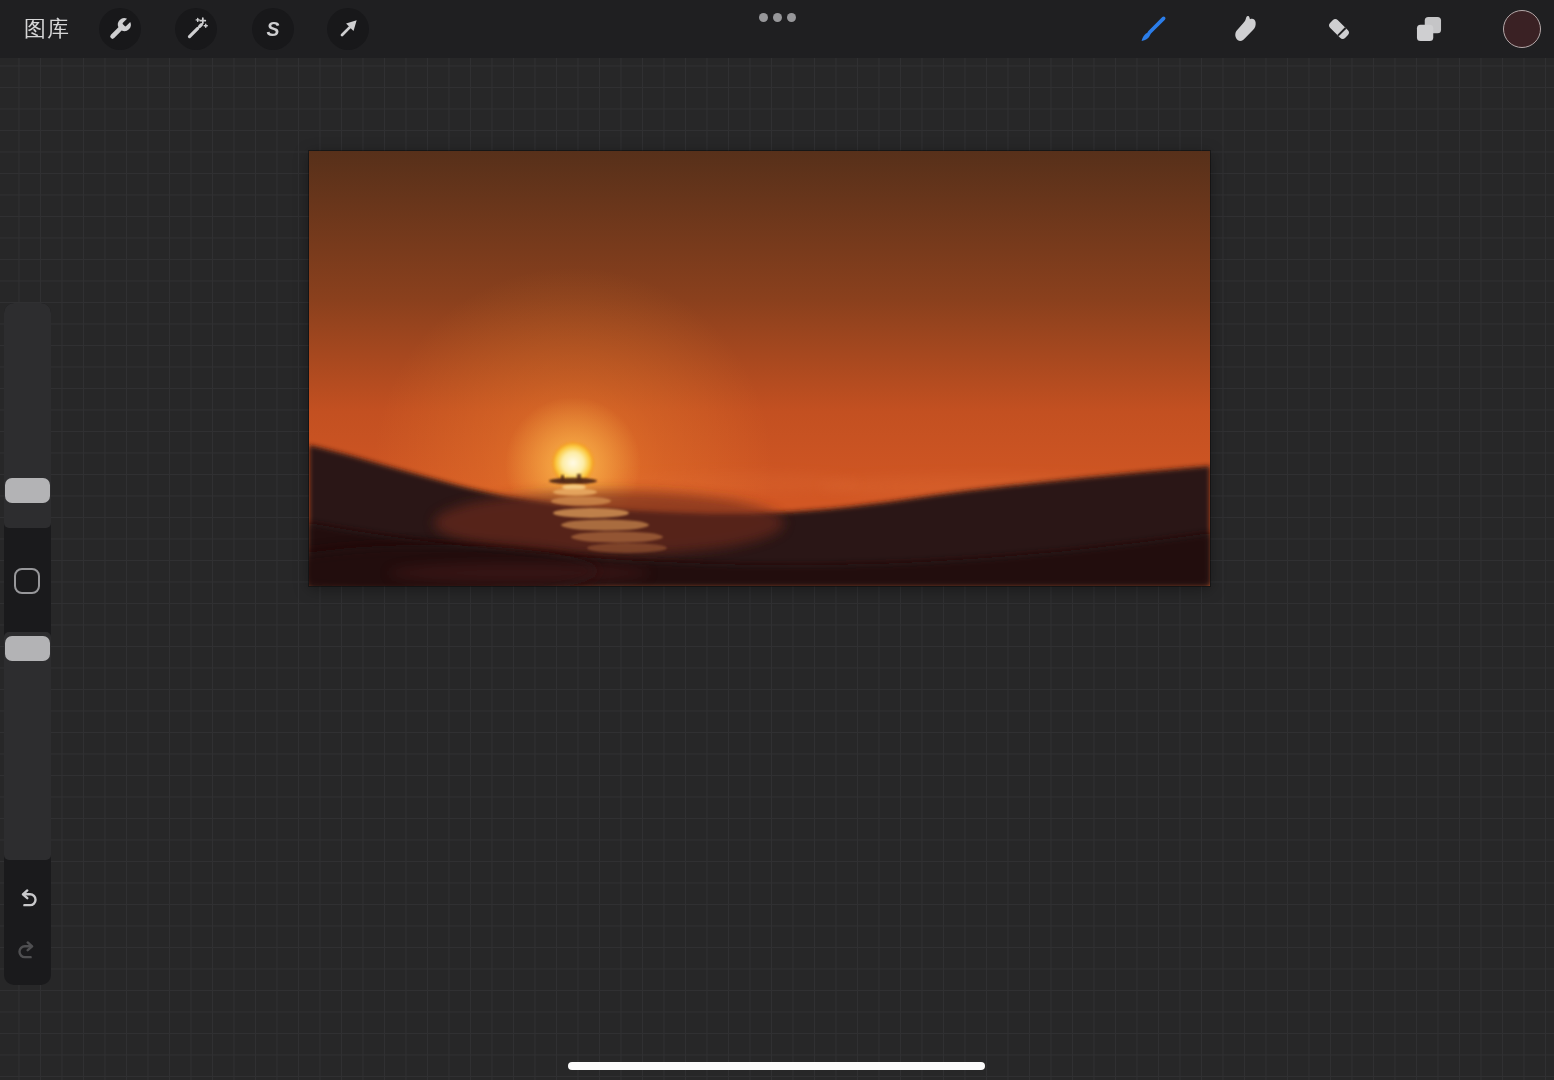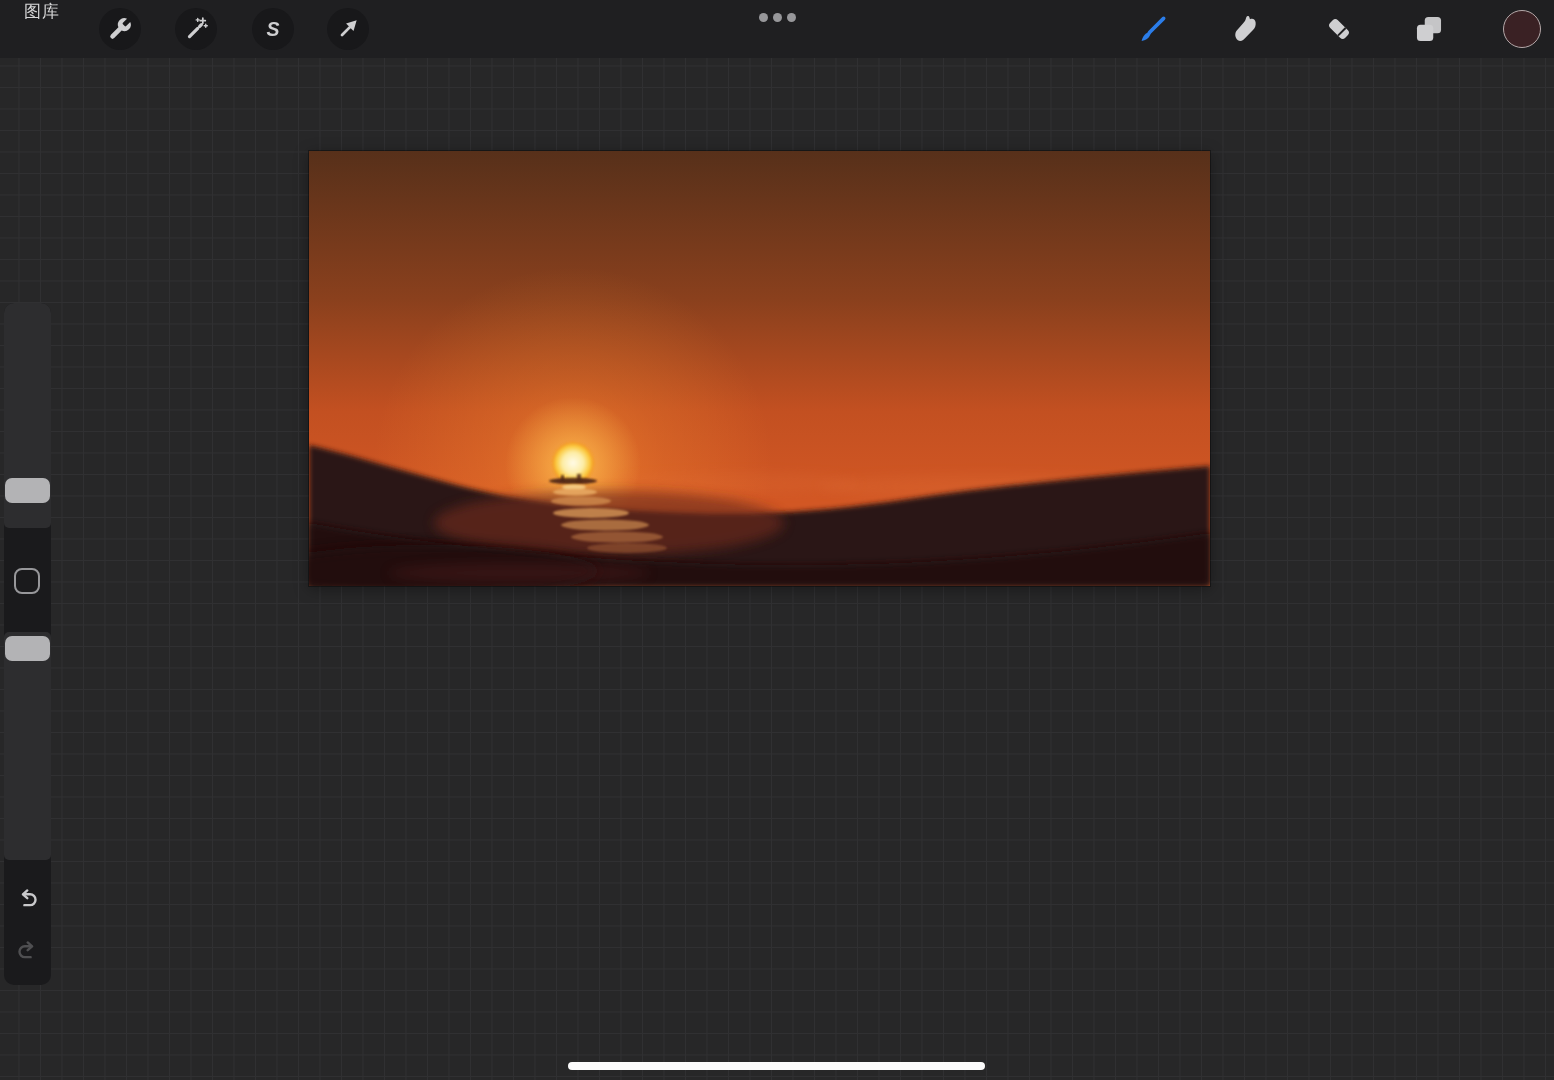--- a/index.html
+++ b/index.html
@@ -17,22 +17,22 @@
       linear-gradient(90deg, var(--grid-line,#303032) 1px, transparent 1px);
     background-size:21.5px 21.5px;
     background-position:-3px 1px;
   }
   
   .topbar {
     position:absolute; left:0; top:0; width:1554px; height:58px;
     background:var(--topbar-bg,#1f1f21); z-index:5;
   }
   .gallery-btn {
-    position:absolute; left:24px; top:0; height:58px; display:flex; 
-    color:var(--gallery-text,#d6d6d7); font-size:17px; font-weight:500; letter-spacing:1px;
+    position:absolute; left:24px; top:0; height:58px; display:flex; align-items:center;
+    color:var(--gallery-text,#d6d6d7); font-size:22px; font-weight:500; letter-spacing:1px;
     cursor:default;
   }
   .tool-circle {
     position:absolute; top:8px; width:42px; height:42px; border-radius:50%;
     background:var(--icon-circle-bg,#18181a);
     display:flex; align-items:center; justify-content:center;
   }
   .tool-plain {
     position:absolute; top:12px; width:34px; height:34px;
     display:flex; align-items:center; justify-content:center;

